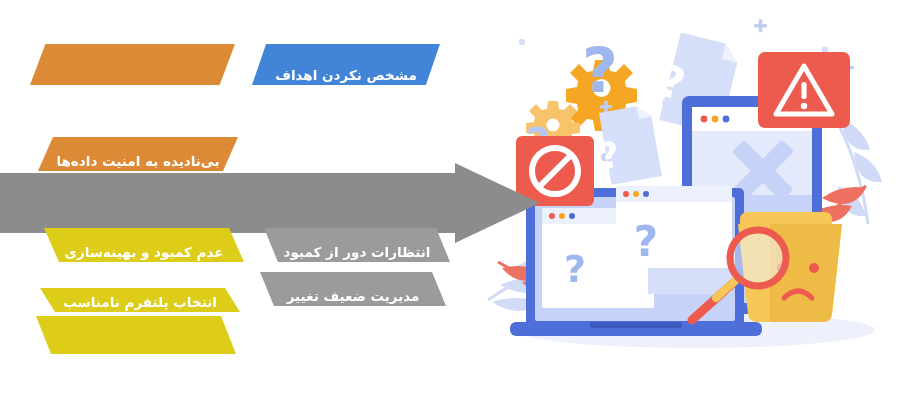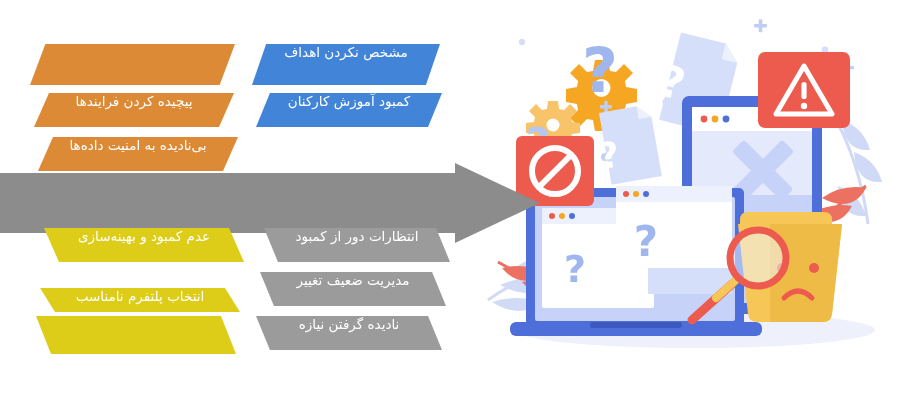--- a/index.html
+++ b/index.html
@@ -11,24 +11,24 @@
     position:relative;
   }
   #stage{position:absolute;inset:0;width:900px;height:400px;}
 
   
   .arrow-wrap{position:absolute;left:0;top:163px;width:540px;height:80px;}
 
   
   .chip{
     position:absolute;
-    display:flex;align-items:flex-start;justify-content:center;
+    display:flex;align-items:flex-end;justify-content:center;
     color:#ffffff;
     font-size:13.5px;
-    font-weight:normal;
+    font-weight:bold;
     white-space:nowrap;
     letter-spacing:0px;
     direction:rtl;
     box-sizing:border-box;
     filter:drop-shadow(0 1px 1px rgba(0,0,0,0.18));
   }
   .chip span{position:relative;z-index:2;padding-bottom:2px;}
   .chip.skew-a{ clip-path:polygon(7.5% 0,100% 0,92.5% 100%,0% 100%); }
   .chip.skew-b{ clip-path:polygon(0 0,92.5% 0,100% 100%,7.5% 100%); }
 
@@ -207,47 +207,38 @@
 
   <div class="arrow-wrap">
     <svg viewBox="0 0 540 80" width="540" height="80" xmlns="http://www.w3.org/2000/svg">
       <path d="M0 10 H455 V0 L540 40 L455 80 V70 H0 Z" fill="#8C8C8C"></path>
     </svg>
   </div>
 
   <div class="chip skew-a c-orange" style="left:30px;top:44px;width:205px;height:41px;">
     <span></span>
   </div>
-  <div class="chip skew-a c-orange" style="left:34px;top:93px;width:200px;height:34px;">
-    <span>پیچیده کردن فرایندها</span>
-  </div>
   <div class="chip skew-a c-orange" style="left:38px;top:137px;width:200px;height:34px;">
     <span>بی‌نادیده به امنیت داده‌ها</span>
   </div>
 
   <div class="chip skew-a c-blue" style="left:252px;top:44px;width:188px;height:41px;">
     <span>مشخص نکردن اهداف</span>
   </div>
-  <div class="chip skew-a c-blue" style="left:256px;top:93px;width:186px;height:34px;">
-    <span>کمبود آموزش کارکنان</span>
-  </div>
 
   <div class="chip skew-b c-yellow" style="left:44px;top:228px;width:200px;height:34px;">
     <span>عدم کمبود و بهینه‌سازی</span>
   </div>
   <div class="chip skew-b c-yellow" style="left:40px;top:288px;width:200px;height:24px;">
     <span>انتخاب پلتفرم نامناسب</span>
   </div>
   <div class="chip skew-b c-yellow" style="left:36px;top:316px;width:200px;height:38px;">
     <span></span>
   </div>
 
   <div class="chip skew-b c-gray" style="left:264px;top:228px;width:186px;height:34px;">
     <span>انتظارات دور از کمبود</span>
   </div>
   <div class="chip skew-b c-gray" style="left:260px;top:272px;width:186px;height:34px;">
     <span>مدیریت ضعیف تغییر</span>
   </div>
-  <div class="chip skew-b c-gray" style="left:256px;top:316px;width:186px;height:34px;">
-    <span>نادیده گرفتن نیازه</span>
-  </div>
 
 </div>
 
 </body></html>

